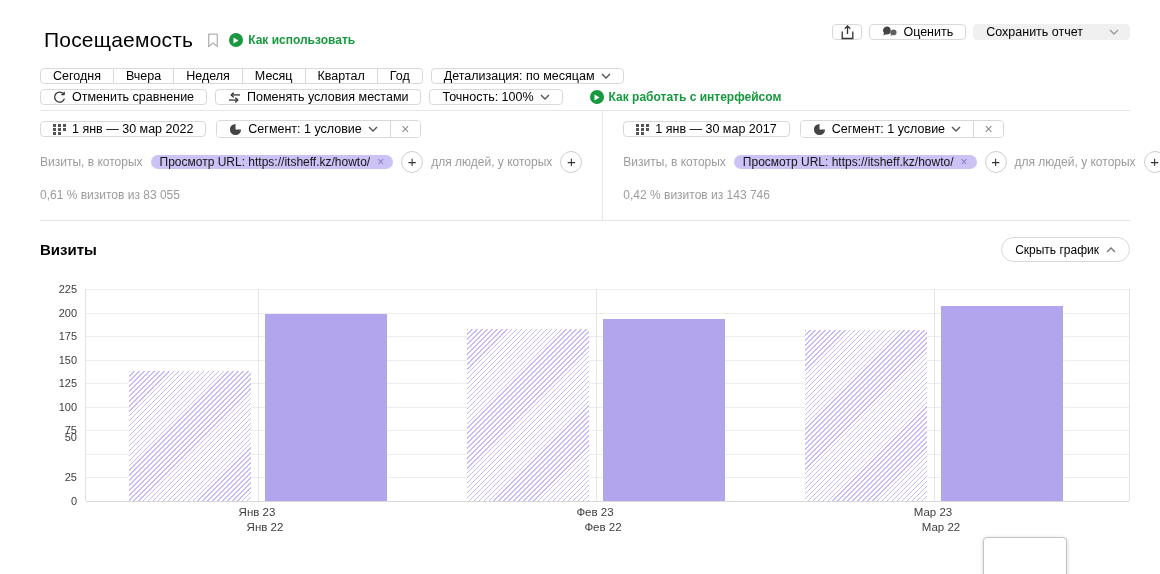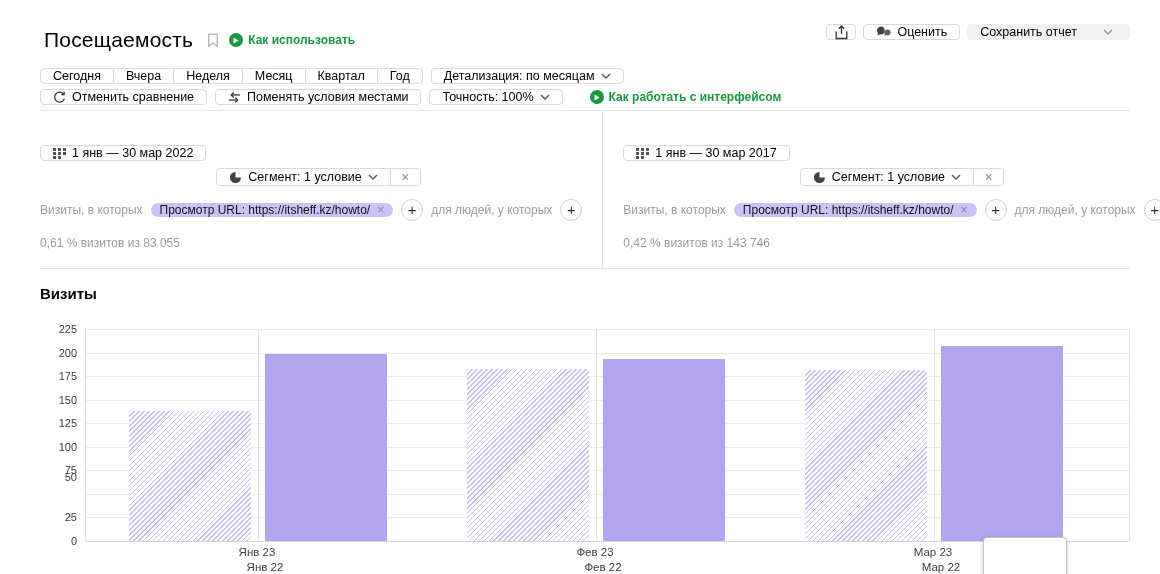--- a/index.html
+++ b/index.html
@@ -20,39 +20,39 @@
   .play-badge svg { display:block; }
   .top-actions { display:flex; gap:7px; align-items:center; }
 
   
   .btn {
     display:inline-flex; align-items:center; gap:6px; height:16px; padding:0 12px;
     background:#fff; border:1px solid #d9d9d9; border-radius:4px;
     font-family:inherit; font-size:12.5px; color:#000; cursor:pointer; white-space:nowrap;
   }
   .icon-btn { width:30px; padding:0; justify-content:center; }
-  .btn.gray { background:#f0f0f0; border-color:#f0f0f0; padding-right:16px; }
+  .btn.gray { background:#f0f0f0; border-color:#f0f0f0; padding-right:10px; }
   .btn.gray .gap { width:14px; }
 
   
   .tabs-row { margin-top:12px; display:flex; gap:8px; align-items:center; }
   .seg { display:inline-flex; }
   .seg .btn { border-radius:0; border-left-width:0; }
   .seg .btn:first-child { border-left-width:1px; border-radius:4px 0 0 4px; }
   .seg .btn:last-child { border-radius:0 4px 4px 0; }
   .tools-row { margin-top:5px; display:flex; gap:8px; align-items:center; }
   .tools-row .green-link { margin-left:19px; }
 
   
   .compare { display:flex; margin-top:5px; border-top:1px solid #e6e6e6; border-bottom:1px solid #e6e6e6; }
   .panel { flex:1 1 50%; padding:9px 0 18px 0; }
   .panel.left { border-right:1px solid #e6e6e6; padding-right:20px; }
   .panel.right { padding-left:20px; }
   .panel-controls { display:flex; gap:10px; align-items:center; }
-  .segment-group { display:inline-flex; align-items:stretch; border:1px solid #d9d9d9; border-radius:4px; overflow:hidden;margin-top:48px; }
+  .segment-group { display:inline-flex; align-items:stretch; border:1px solid #d9d9d9; border-radius:4px; overflow:hidden; }
   .segment-group .inner { border:none; border-radius:0; }
   .segment-group .closer { border:none; border-left:1px solid #d9d9d9; border-radius:0; width:30px; padding:0; justify-content:center; color:#8c8c8c; font-size:14px; }
   .cond-row { margin-top:13px; display:flex; align-items:center; gap:8px; font-size:12px; color:#9b9b9b; white-space:nowrap; }
   .chip { display:inline-flex; align-items:center; gap:7px; background:#cdc2f6; border-radius:11px; padding:0 9px; font-size:12px; color:#141414; cursor:pointer; }
   .chip .x { color:#857bbd; font-size:12px; }
   .plus-btn { width:22px; height:22px; border:1px solid #cfcfcf; border-radius:50%; background:#fff; color:#333; font-size:15px; line-height:1; display:inline-flex; align-items:center; justify-content:center; cursor:pointer; padding:0 0 2px 0; }
   .stats { margin-top:15px; font-size:12px; color:#9b9b9b; }
 
   
   .chart-head { display:flex; justify-content:space-between; align-items:center; margin-top:16px; }
@@ -261,20 +261,26 @@
         <span>для людей, у которых</span>
         <button class="plus-btn">+</button>
       </div>
       <div class="stats">0,42 % визитов из 143 746</div>
     </div>
 
   </div>
 
   <div class="chart-head">
     <div class="chart-title">Визиты</div>
+    <button class="pill">
+      <span>Скрыть график</span>
+      <svg width="10" height="6" viewBox="0 0 10 6" fill="none" stroke="#777" stroke-width="1.4">
+          <path d="M1 5l4-4 4 4"></path>
+        </svg>
+    </button>
   </div>
 
   <div class="chart-wrap">
     <div class="plot">
         <div class="hline zero" style="top: 212px;"></div>
         <div class="hline" style="top: 188.444px;"></div>
         <div class="hline" style="top: 164.889px;"></div>
         <div class="hline" style="top: 141.333px;"></div>
         <div class="hline" style="top: 117.778px;"></div>
         <div class="hline" style="top: 94.2222px;"></div>

